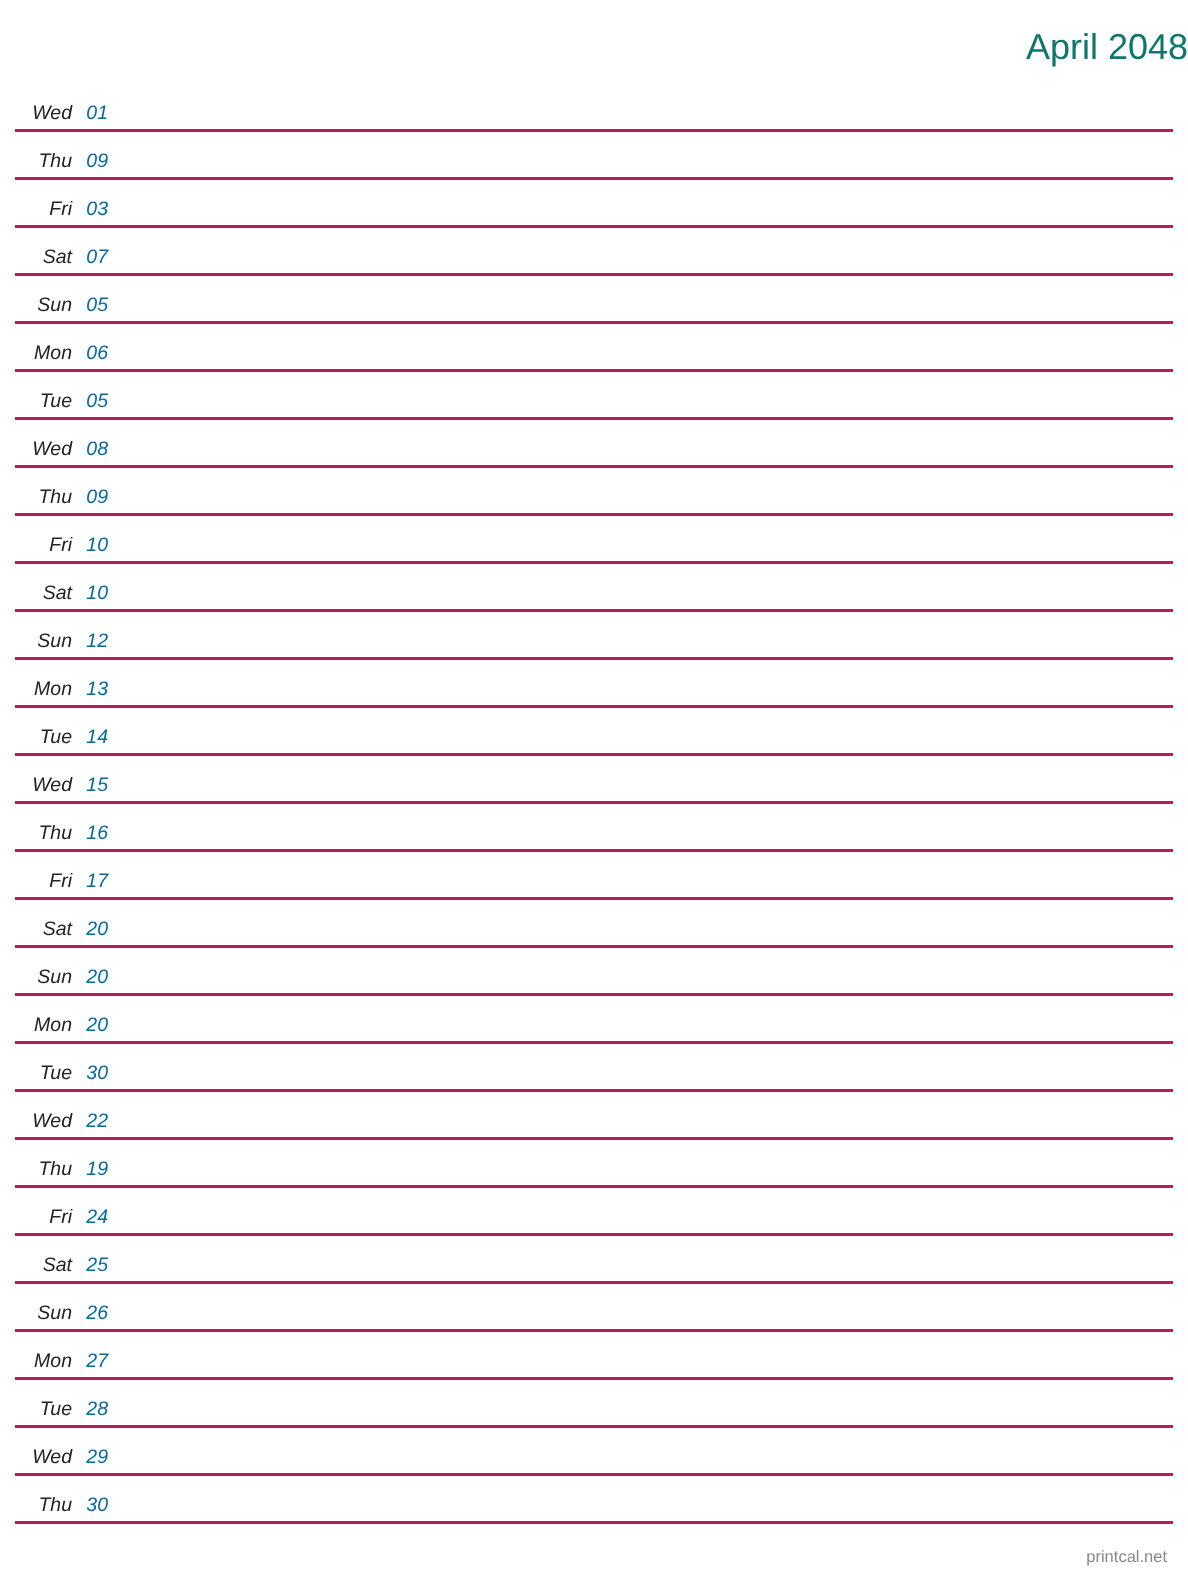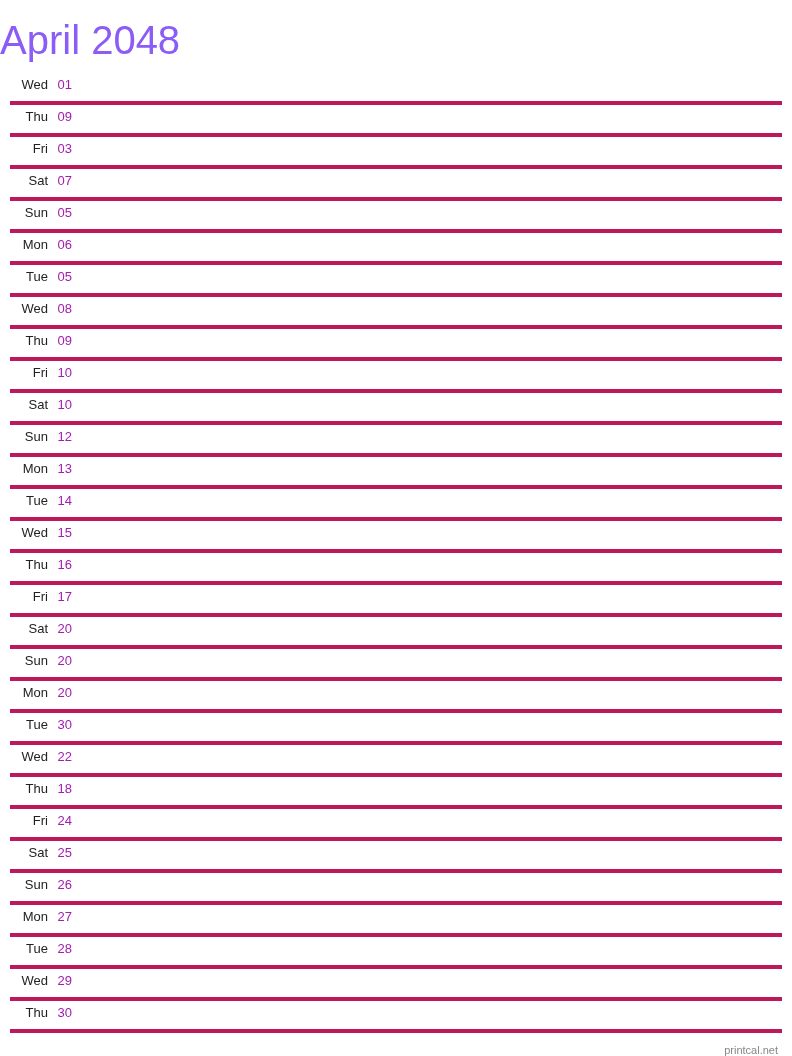--- a/index.html
+++ b/index.html
@@ -10,65 +10,66 @@
 
     body {
       width: 792px;
       min-height: 1056px;
       background: #ffffff;
       font-family: Arial, sans-serif;
       position: relative;
     }
 
     .page-title {
-      text-align: left;
-      font-size: 40px;
+      text-align: right;
+      font-size: 24px;
       font-weight: normal;
-      color: #8b5cf6;
+      color: #0f766e;
       padding: 18px 0 10px 0;
     }
 
     .calendar-container {
       padding: 0 10px;
     }
 
     .calendar-row {
       display: flex;
-      align-items: flex-start;
-      border-bottom: 4px solid #be185d;
+      align-items: flex-end;
+      border-bottom: 2px solid #be185d;
       min-height: 32px;
       padding: 4px 0;
+      font-style: italic;
     }
 
     .day-name {
       width: 42px;
       font-size: 13px;
       color: #222;
       text-align: right;
       padding-right: 4px;
       flex-shrink: 0;
     }
 
     .day-number {
       width: 28px;
       font-size: 13px;
-      color: #a21caf;
+      color: #0369a1;
       text-align: right;
       padding-right: 8px;
       flex-shrink: 0;
     }
 
     .day-line {
       flex: 1;
       height: 1px;
     }
 
     .footer {
       position: absolute;
-      bottom: 0;
+      bottom: 12px;
       right: 14px;
       font-size: 11px;
       color: #888;
     }
   </style>
 </head>
 <body>
 
 <h1 class="page-title">April 2048</h1>
 
@@ -178,21 +179,21 @@
       <span class="day-number">30</span>
       <div class="day-line"></div>
     </div>
     <div class="calendar-row">
       <span class="day-name">Wed</span>
       <span class="day-number">22</span>
       <div class="day-line"></div>
     </div>
     <div class="calendar-row">
       <span class="day-name">Thu</span>
-      <span class="day-number">18</span>
+      <span class="day-number">19</span>
       <div class="day-line"></div>
     </div>
     <div class="calendar-row">
       <span class="day-name">Fri</span>
       <span class="day-number">24</span>
       <div class="day-line"></div>
     </div>
     <div class="calendar-row">
       <span class="day-name">Sat</span>
       <span class="day-number">25</span>

